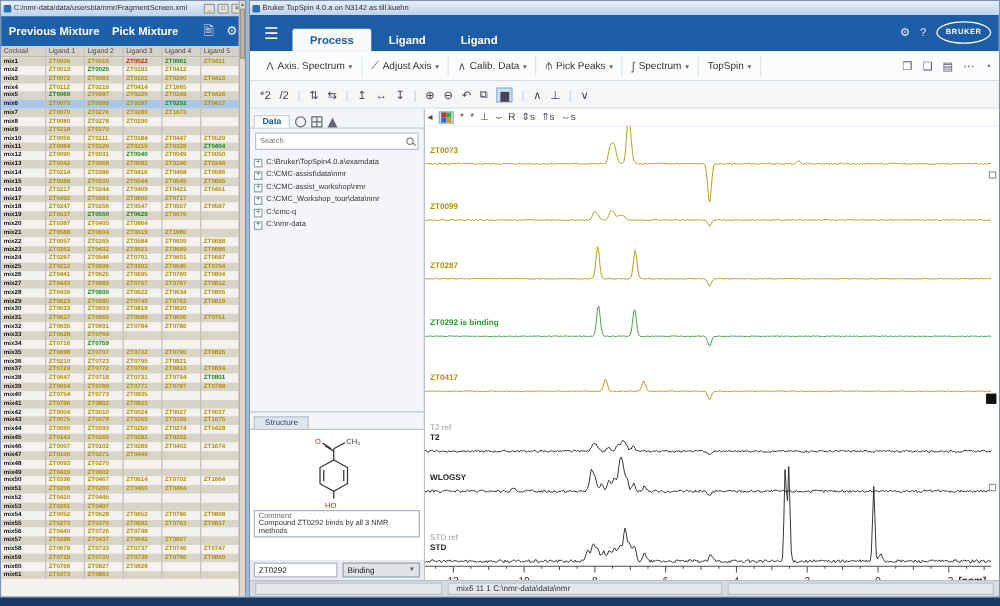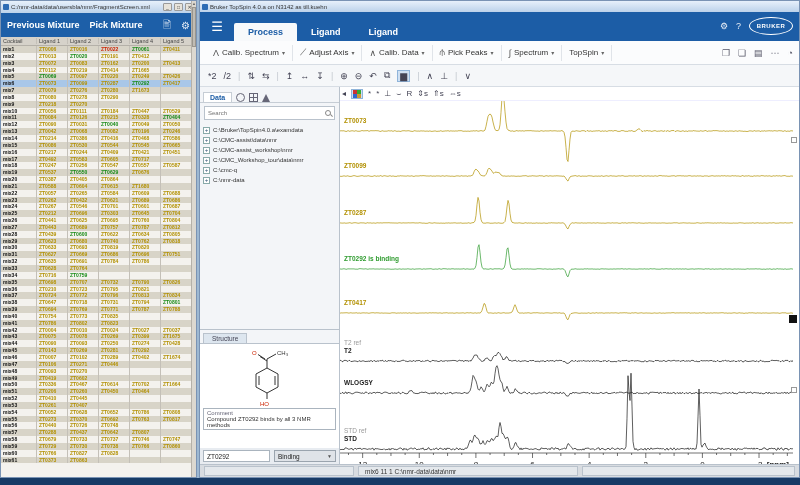--- a/index.html
+++ b/index.html
@@ -673,21 +673,21 @@
       <span class="t1right" id="winicons" style="order:2">
           <span>❐</span>
           <span>❏</span>
           <span>▤</span>
           <span>⋯</span>
           <span>◔</span>
         </span>
       <span id="ribbonbtns" style="display:flex;">
           <span class="tgroup">
             <span class="gicon">Λ</span>
-            <span>Calib. Spectrum</span>
+            <span>Axis. Spectrum</span>
             <span class="caret">▾</span>
           </span>
           <span class="tgroup">
             <span class="gicon">⟋</span>
             <span>Adjust Axis</span>
             <span class="caret">▾</span>
           </span>
           <span class="tgroup">
             <span class="gicon">∧</span>
             <span>Calib. Data</span>

